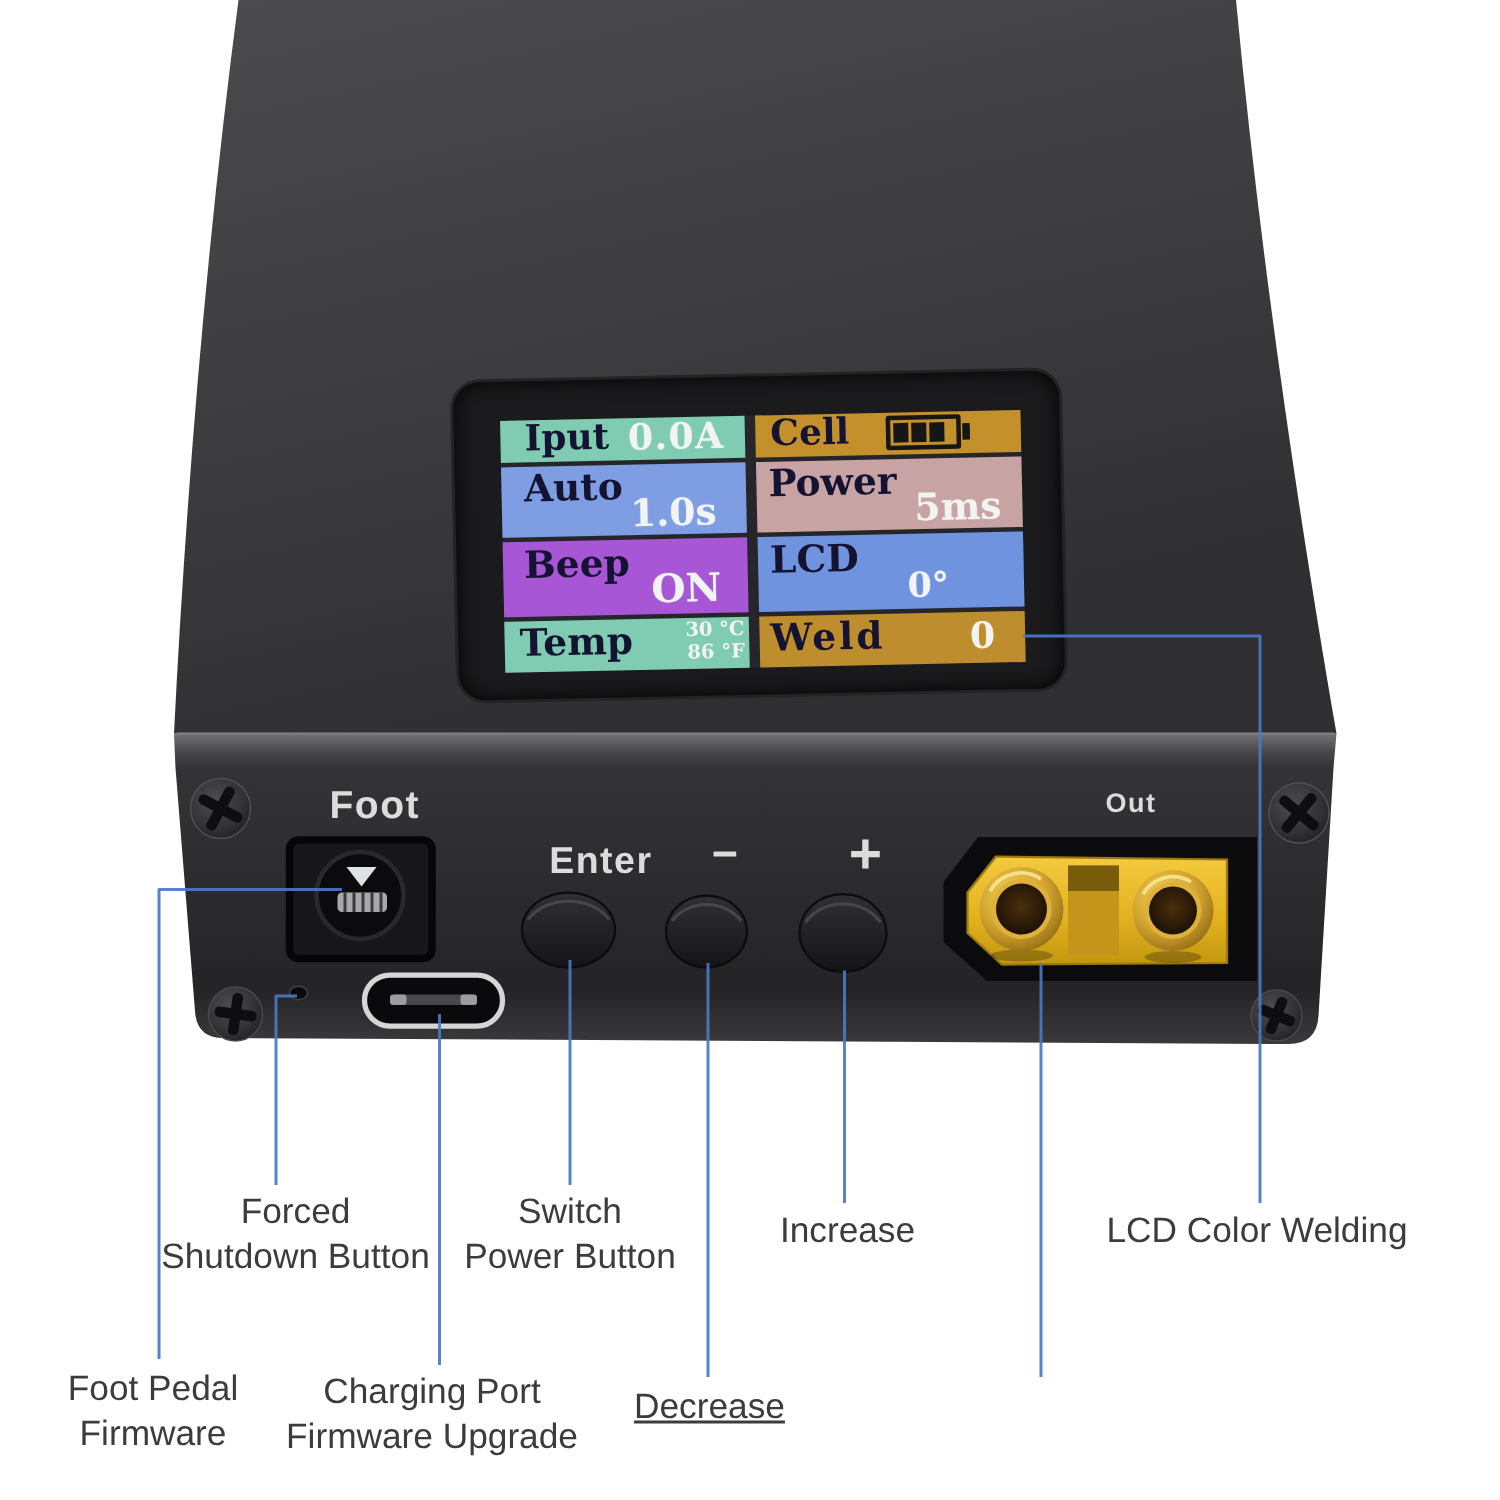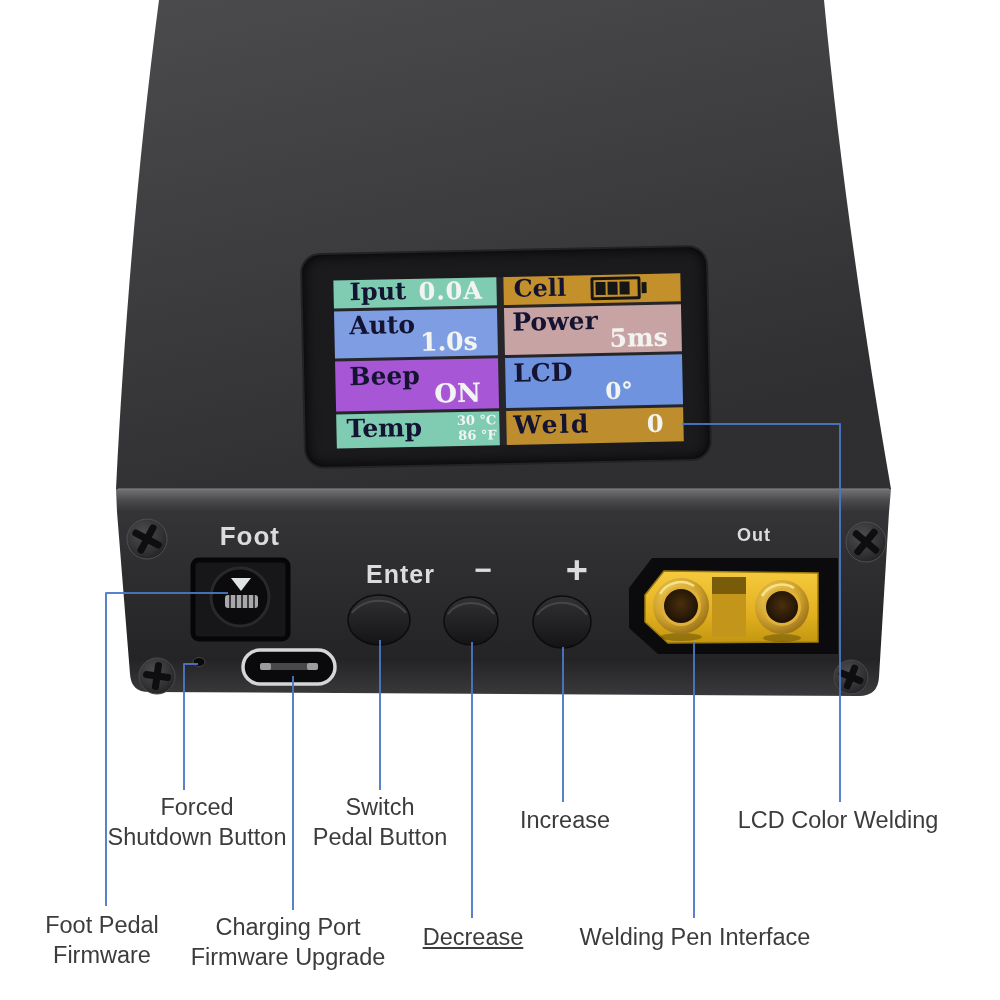--- a/index.html
+++ b/index.html
@@ -280,36 +280,33 @@
     <polyline class="cl" points="694,642 694,918"></polyline>
     <polyline class="cl" points="682,424 840,424 840,802"></polyline>
   </svg>
 
   <div class="callout co-forced">
     <div>Forced</div>
     <div>Shutdown Button</div>
   </div>
   <div class="callout co-switch">
     <div>Switch</div>
-    <div>Pedal Button</div>
+    <div>Power Button</div>
   </div>
   <div class="callout co-increase">
     <div>Increase</div>
   </div>
   <div class="callout co-lcd">
     <div>LCD Color Welding</div>
   </div>
   <div class="callout co-footpedal">
     <div>Foot Pedal</div>
     <div>Firmware</div>
   </div>
   <div class="callout co-charging">
     <div>Charging Port</div>
     <div>Firmware Upgrade</div>
   </div>
   <div class="callout co-decrease">
     <div>Decrease</div>
   </div>
-  <div class="callout co-welding">
-    <div>Welding Pen Interface</div>
-  </div>
 
 </div>
 
 </body></html>

